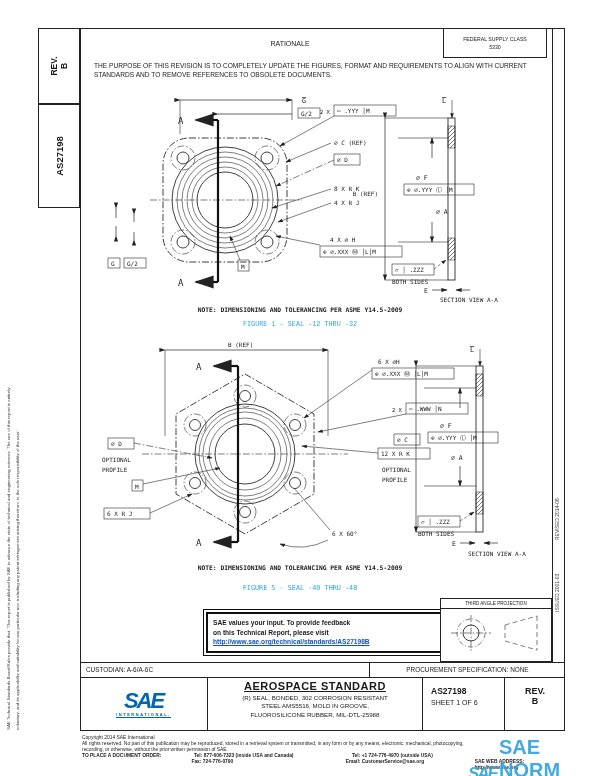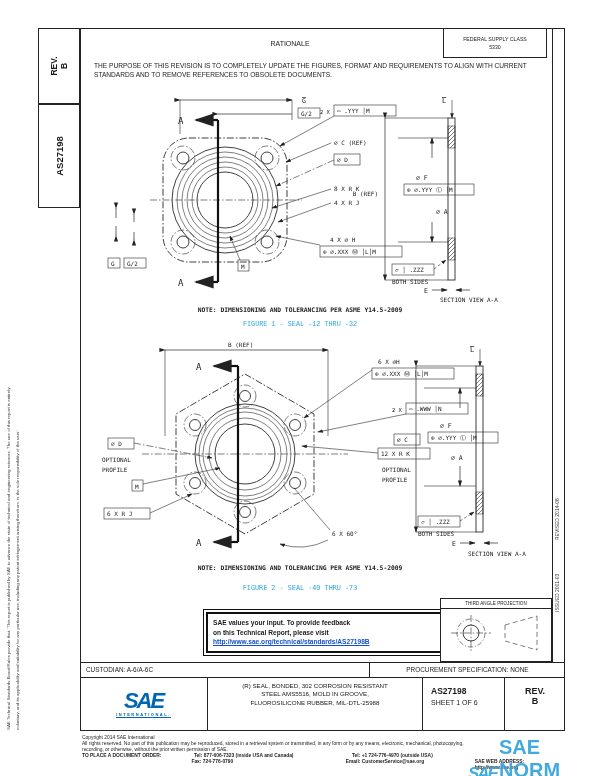--- a/index.html
+++ b/index.html
@@ -272,21 +272,21 @@
     <text x="341" y="188" font-size="6">▱ │ .ZZZ</text>
     <line x1="380" y1="185" x2="394" y2="176" class="cadthin" stroke-dasharray="3 2" marker-end="url(#ah)"></line>
     <text x="338" y="200" font-size="6">BOTH SIDES</text>
     <text x="372" y="210" font-size="6.5">E</text>
     <line x1="380" y1="207" x2="395" y2="207" class="dim" marker-end="url(#ah)"></line>
     <line x1="418" y1="207" x2="404" y2="207" class="dim" marker-end="url(#ah)"></line>
     <text x="388" y="220" font-size="6">SECTION VIEW A-A</text>
   </svg>
 
   <div class="abs center mono" style="left:90px;top:564px;width:420px;font-size:6.3px;font-weight:bold;">NOTE:  DIMENSIONING AND TOLERANCING PER ASME Y14.5-2009</div>
-  <div class="abs center mono blue" style="left:90px;top:584px;width:420px;font-size:6.8px;">FIGURE 2 - SEAL -40 THRU -73</div>
+  <div class="abs center mono blue" style="left:90px;top:584px;width:420px;font-size:6.8px;">FIGURE 5 - SEAL -40 THRU -48</div>
 
   <div class="fbox" style="left:206px;top:612px;width:228px;">
     <div>SAE values your input. To provide feedback</div>
     <div>on this Technical Report, please visit</div>
     <div class="link">http://www.sae.org/technical/standards/AS27198B</div>
   </div>
 
   <div class="abs thin" style="left:440px;top:598px;width:112px;height:64px;background:#fff;">
     <div class="center" style="font-size:4.6px;border-bottom:1.4px solid #232323;padding:2px 0;">THIRD ANGLE PROJECTION</div>
     <svg width="110" height="48" viewBox="0 0 110 48">
@@ -302,20 +302,21 @@
     <div style="width:290px;font-size:6.4px;padding:3px 0 0 6px;box-sizing:border-box;border-right:1.4px solid #232323;">CUSTODIAN: A-6/A-6C</div>
     <div style="flex:1;font-size:6.4px;padding-top:3px;text-align:center;">PROCUREMENT SPECIFICATION: NONE</div>
   </div>
 
   <div class="abs" style="left:80px;top:678px;width:485px;height:53px;display:flex;border-bottom:1.6px solid #232323;box-sizing:border-box;">
     <div style="width:127px;border-right:1.6px solid #232323;display:flex;flex-direction:column;align-items:center;justify-content:center;">
       <div class="saelogo" style="font-size:22px;letter-spacing:-2px;">SAE</div>
       <div style="color:#0066b2;font-size:4px;letter-spacing:1.5px;border-bottom:1px solid #0066b2;font-weight:bold;">INTERNATIONAL.</div>
     </div>
     <div style="width:214px;border-right:1.6px solid #232323;text-align:center;padding-top:2px;">
+      <div style="font-size:11px;font-weight:bold;text-decoration:underline;letter-spacing:0.5px;">AEROSPACE STANDARD</div>
       <div style="font-size:6.2px;line-height:1.35;margin-top:2px;">
         <div>(R) SEAL, BONDED, 302 CORROSION RESISTANT</div>
         <div>STEEL AMS5516, MOLD IN GROOVE,</div>
         <div>FLUOROSILICONE RUBBER, MIL-DTL-25988</div>
       </div>
     </div>
     <div style="width:82px;border-right:1.6px solid #232323;padding:8px 0 0 8px;box-sizing:border-box;">
       <div style="font-size:8.5px;font-weight:bold;">AS27198</div>
       <div style="font-size:7px;margin-top:3px;">SHEET 1 OF 6</div>
     </div>

